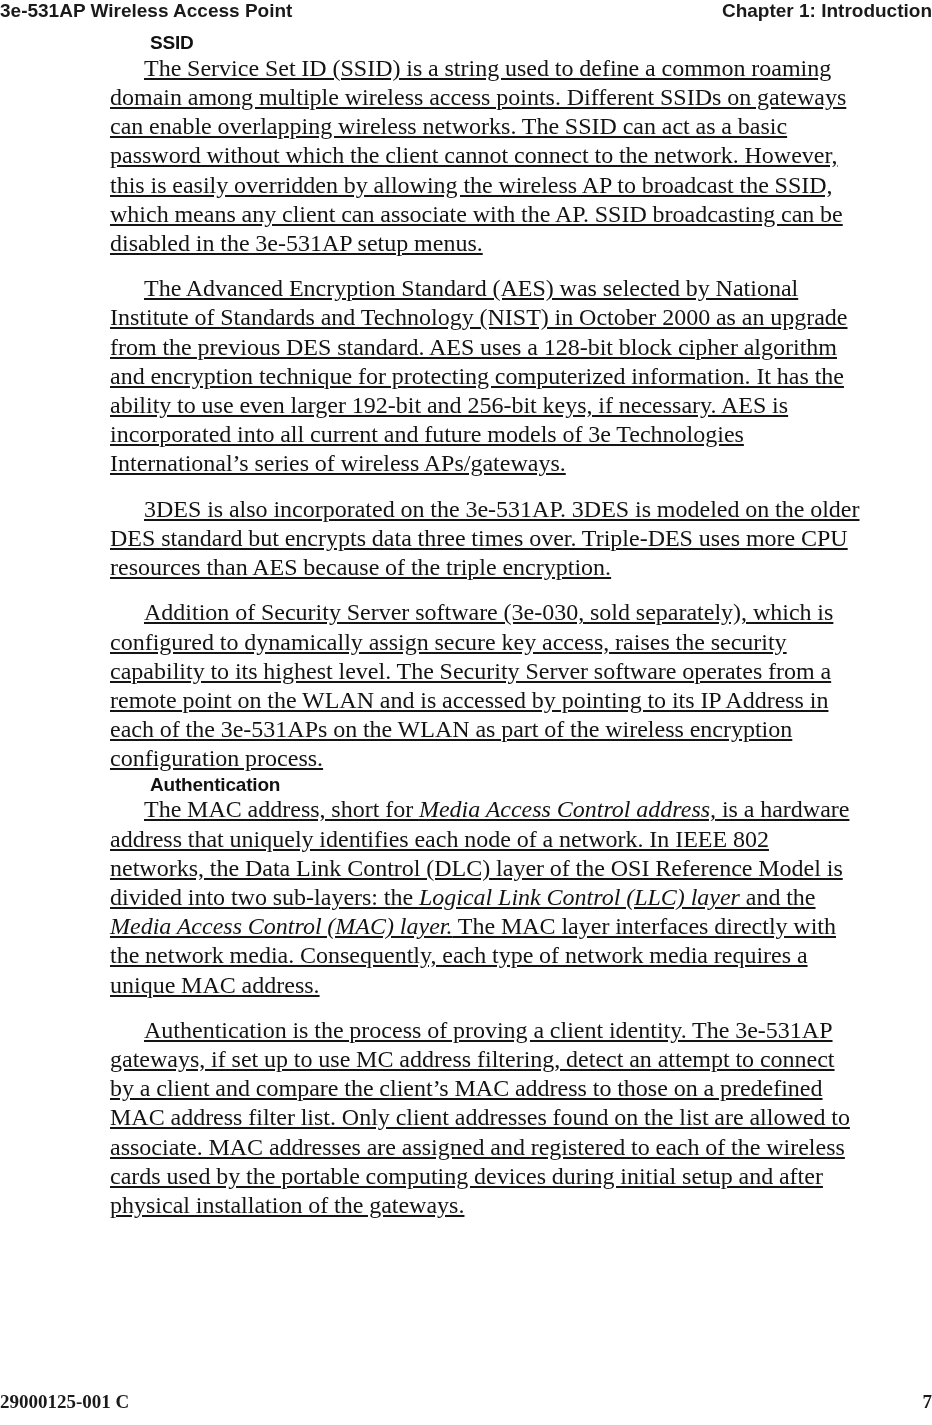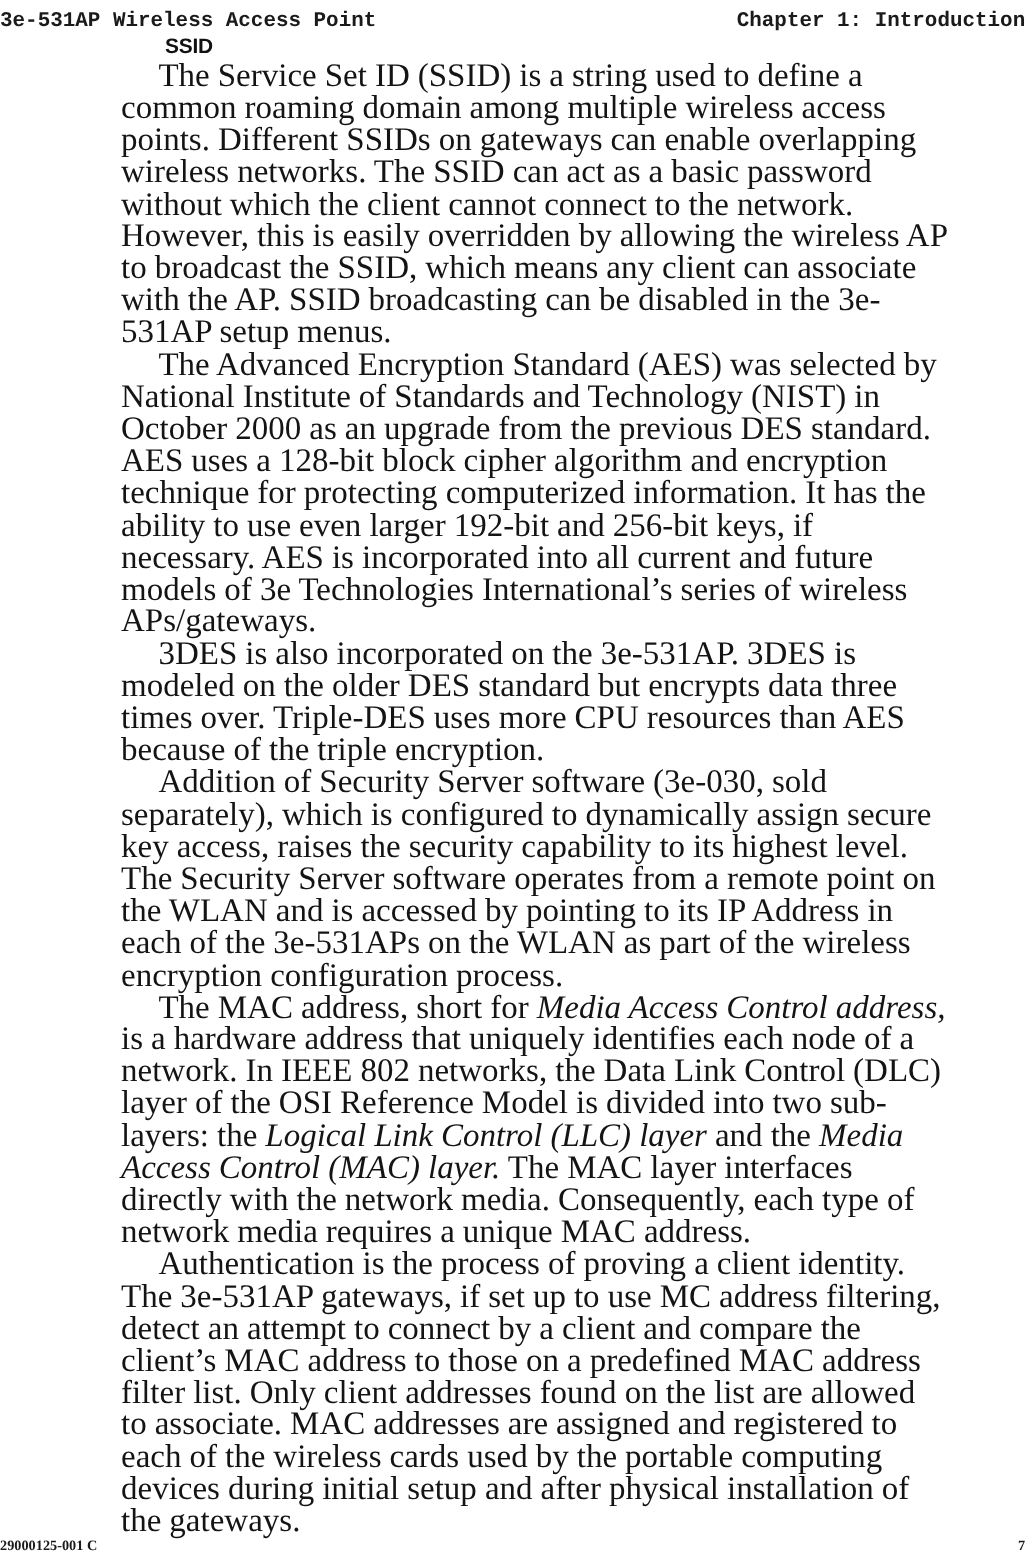--- a/index.html
+++ b/index.html
@@ -18,22 +18,22 @@
 
   
   .running-head {
     position: absolute;
     top: 0px;
     left: 0px;
     width: 932px;
     height: 30px;
     display: flex;
     justify-content: space-between;
-    align-items: flex-end;
-    font-family: Liberation Mono, monospace;
+    align-items: flex-start;
+    font-family: Liberation Sans, sans-serif;
     font-weight: bold;
     font-size: 19px;
     color: #1a1a1a;
     letter-spacing: 0px;
   }
   .running-head .rh-left { text-align: left; }
   .running-head .rh-right { text-align: right; margin-left: 43px; }
 
   
   .content {
@@ -53,48 +53,49 @@
     line-height: 1.15;
     letter-spacing: -0.2px;
   }
   .h-ssid   { margin-top: 0px;  margin-bottom: 22px; }
   .h-aes    { margin-top: 38px; margin-bottom: 22px; }
   .h-dkm    { margin-top: 42px; margin-bottom: 22px; }
   .h-auth   { margin-top: 44px; margin-bottom: 22px; }
 
   p.body-text {
     font-family: "Liberation Serif", "DejaVu Serif", serif;
-    font-size: 30px;
+    font-size: 24px;
     line-height: 29.2px;
     color: #141414;
     margin: 0;
     padding: 0;
     text-align: left;
     text-indent: 34px;
     word-spacing: -0.2px;
+    text-decoration: underline;
   }
-  p.body-text + p.body-text { margin-top: 0px; }
+  p.body-text + p.body-text { margin-top: 16px; }
 
   p.body-text i, p.body-text em {
     font-style: italic;
   }
 
   
   .page-footer {
     position: absolute;
     bottom: 12px;
     left: 0px;
     width: 932px;
     height: 26px;
     display: flex;
     justify-content: space-between;
     align-items: flex-end;
     font-family: "Liberation Serif", "DejaVu Serif", serif;
     font-weight: bold;
-    font-size: 13px;
+    font-size: 19px;
     color: #1a1a1a;
   }
 </style>
 </head>
 <body>
 
 <div class="page">
 
   <div class="running-head">
     <span class="rh-left">3e-531AP Wireless Access Point</span>
@@ -104,20 +105,21 @@
   <div class="content">
 
     <h2 class="section-heading h-ssid">SSID</h2>
     <p class="body-text"> The Service Set ID (SSID) is a string used to define a common roaming domain among multiple wireless access points.  Different SSIDs on gateways can enable overlapping wireless networks.  The SSID can act as a basic password without which the client cannot connect to the network. However, this is easily overridden by allowing the wireless AP to broadcast the SSID, which means any client can associate with the AP. SSID broadcasting can be disabled in the 3e-531AP setup menus.</p>
 
     <p class="body-text">The Advanced Encryption Standard (AES) was selected by National Institute of Standards and Technology (NIST) in October 2000 as an upgrade from the previous DES standard.  AES uses a 128-bit block cipher algorithm and encryption technique for protecting computerized information.  It has the ability to use even larger 192-bit and 256-bit keys, if necessary. AES is incorporated into all current and future models of 3e Technologies International’s series of wireless APs/gateways.</p>
     <p class="body-text">3DES is also incorporated on the 3e-531AP. 3DES is modeled on the older DES standard but encrypts data three times over. Triple-DES uses more CPU resources than AES because of the triple encryption.</p>
 
     <p class="body-text">Addition of Security Server software (3e-030, sold separately), which is configured to dynamically assign secure key access, raises the security capability to its highest level. The Security Server software operates from a remote point on the WLAN and is accessed by pointing to its IP Address in each of the 3e-531APs on the WLAN as part of the wireless encryption configuration process.</p>
 
+    <h2 class="section-heading h-auth">Authentication</h2>
     <p class="body-text"><span>The MAC address, short for </span><i>Media Access Control address,</i><span> is a hardware address that uniquely identifies each node of a network. In IEEE 802 networks, the Data Link Control (DLC) layer of the OSI Reference Model is divided into two sub-layers: the </span><i>Logical Link Control (LLC) layer</i><span> and the </span><i>Media Access Control (MAC) layer.</i><span> The MAC layer interfaces directly with the network media. Consequently, each type of network media requires a unique MAC address.</span></p>
     <p class="body-text">Authentication is the process of proving a client identity. The 3e-531AP  gateways, if set up to use MC address filtering, detect an attempt to connect by a client and compare the client’s MAC address to those on a predefined MAC address filter list.  Only client addresses found on the list are allowed to associate. MAC addresses are assigned and registered to each of the wireless cards used by the portable computing devices during initial setup and after physical installation of the gateways.</p>
 
   </div>
 
   <div class="page-footer">
     <span>29000125-001 C</span>
     <span>7</span>
   </div>
 

